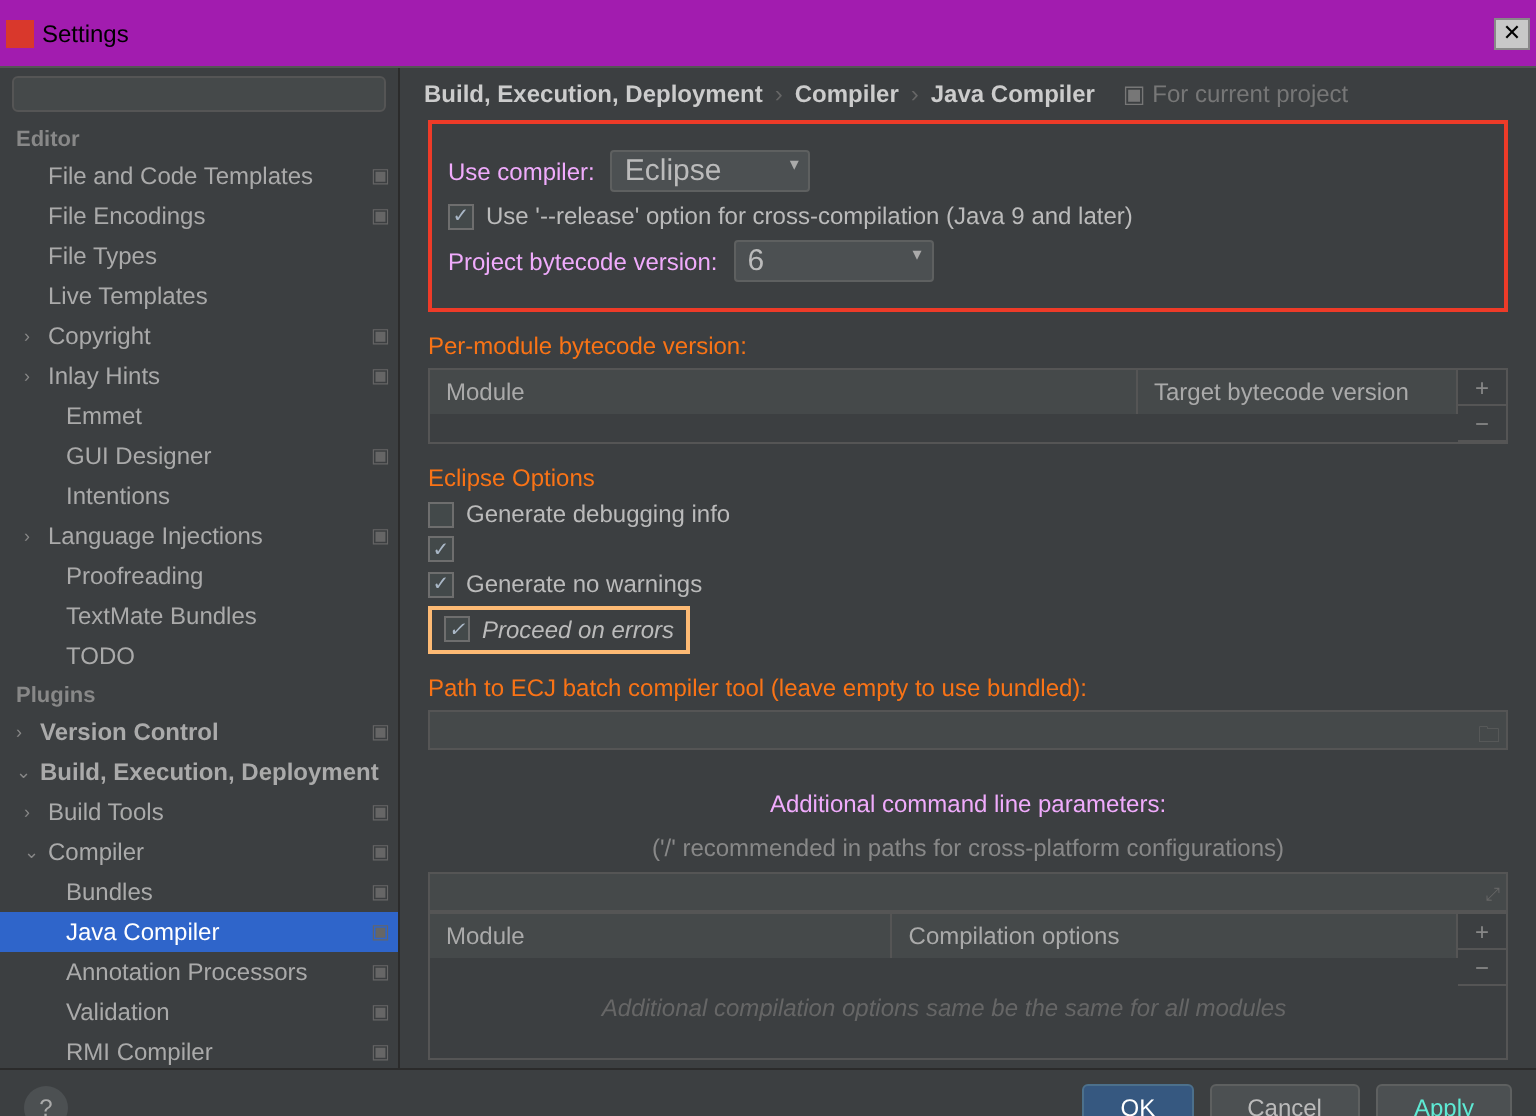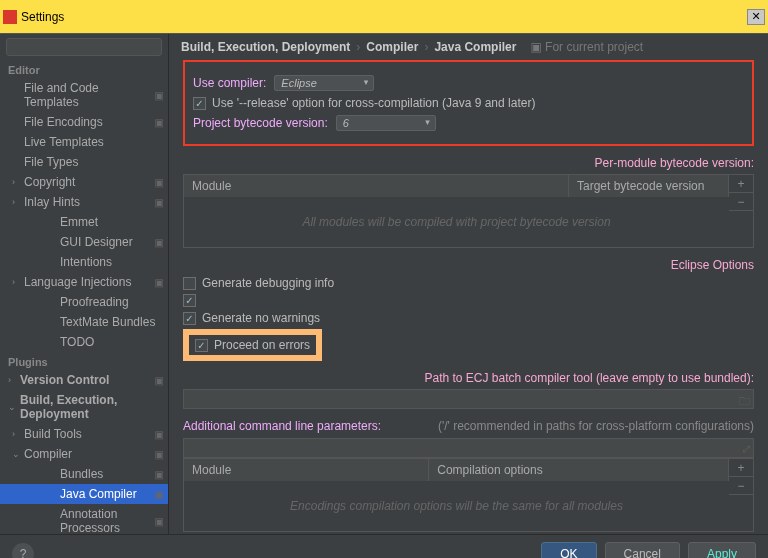--- a/index.html
+++ b/index.html
@@ -1,63 +1,63 @@
 <!DOCTYPE html>
 <html><head>
 <meta charset="utf-8">
 <style>
 * { box-sizing: border-box; margin: 0; padding: 0; }
 body { font-family: "Segoe UI", Arial, sans-serif; font-size: 12px; background: #3c3f41; color: #bbbbbb; width: 768px; height: 558px; overflow: hidden; }
-.titlebar { background: #fde047; color: #000; height: 34px; display: flex; align-items: center; padding: 16px 3px; border-bottom: 1px solid #555; }
+.titlebar { background: #a21caf; color: #000; height: 34px; display: flex; align-items: center; padding: 16px 3px; border-bottom: 1px solid #555; }
 .titlebar-icon { width: 14px; height: 14px; background: #d9382c; margin-right: 4px; display:inline-block;}
 .titlebar-title { flex: 1; font-size: 12px; }
 .titlebar-close { width: 18px; height: 16px; background:#c8c8c8; border:1px solid #888; display:flex; align-items:center; justify-content:center; font-size:11px;}
 .main { display:flex; height: 500px; }
-.sidebar { width: 169px; background:#3c3f41; border-right:1px solid #2b2b2b; display:flex; flex-direction:column;}
+.sidebar { width: 200px; background:#3c3f41; border-right:1px solid #2b2b2b; display:flex; flex-direction:column;}
 .search-wrap { padding:4px 6px; }
 .search { width:100%; background:#45494a; border:1px solid #555; border-radius:3px; color:#999; padding:2px 18px 2px 18px; font-size:11px; position:relative;}
 .search-icon { position:absolute; left:11px; top:9px; font-size:11px; color:#888;}
 .tree { overflow-y:auto; flex:1;}
 .tree-heading { color:#888; padding:4px 8px 2px 8px; font-weight:bold; font-size:11px;}
 .tree-item { display:flex; align-items:center; padding:2px 4px 2px 8px; cursor:pointer; color:#aaa;}
 .tree-item.selected { background:#2f65ca; color:#fff;}
 .tree-item .chev { width:12px; display:inline-block; color:#888; font-size:9px;}
 .tree-item .lbl { flex:1; padding:1px 0;}
 .tree-item .proj { color:#666; font-size:10px;}
 .indent1 { padding-left:12px;}
-.indent2 { padding-left:48px;}
+.indent2 { padding-left:21px;}
 .content { flex:1; display:flex; flex-direction:column;}
 .breadcrumb { padding:6px 12px; color:#999; display:flex; gap:6px; align-items:center;}
 .breadcrumb .sep { color:#666;}
 .breadcrumb .strong { color:#ccc; font-weight:bold;}
 .breadcrumb .hint { color:#777; margin-left:8px;}
 .body { padding:0 14px; overflow-y:auto; flex:1;}
 .redbox { border:2px solid #ee3b28; padding:8px; margin-bottom:10px;}
 .row { display:flex; align-items:center; gap:8px; margin:5px 0;}
 .lblc { color:#f0abfc;}
-select,.select-like { background:#4c5052; border:1px solid #5e6060; color:#bbb; padding:1px 18px 1px 6px; min-width:100px; border-radius:2px; font-size:11px; appearance:none;font-style:italic;}
+select,.select-like { background:#4c5052; border:1px solid #5e6060; color:#bbb; padding:1px 18px 1px 6px; min-width:100px; border-radius:2px; font-size:15px; appearance:none;}
 .select-wrap { position:relative; display:inline-block;}
 .select-wrap::after { content:"▾"; position:absolute; right:6px; top:2px; color:#aaa; font-size:9px; pointer-events:none;}
 .checkrow { display:flex; align-items:center; gap:6px; margin:4px 0;}
 .chk { width:13px; height:13px; border:1px solid #6e6e6e; background:#43494a; display:inline-flex; align-items:center; justify-content:center; font-size:10px; color:#bbb;}
 .chk.checked::before { content:"✓"; color:#a9b7c6; font-size:10px;}
-.section-h { color:#f9a8d4; margin:10px 0 4px 0;text-align:right;}
+.section-h { color:#f97316; margin:10px 0 4px 0;}
 .table { border:1px solid #555;}
 .thead { display:flex; background:#45494a;}
 .th { padding:4px 8px; color:#aaa; border-right:1px solid #555;}
 .th.grow { flex:1;}
 .th.fixed { width:160px;}
 .th-actions { width:24px; display:flex; flex-direction:column;}
 .act-btn { height:18px; display:flex; align-items:center; justify-content:center; color:#888; border-bottom:1px solid #555;}
 .table-body { color:#666; text-align:center; padding:18px 0; font-style:italic;}
 .input-full { width:100%; background:#45494a; border:1px solid #555; padding:3px 6px; color:#bbb; font-size:11px;}
 .input-area { position:relative;}
 .input-area .corner { position:absolute; right:4px; bottom:3px; color:#666; font-size:9px;}
 .input-area .fold { position:absolute; right:4px; top:4px; color:#666; font-size:11px;}
-.redbox-sm { border:6px solid #fdba74; padding:3px 6px; display:inline-flex; align-items:center; gap:6px;}
+.redbox-sm { border:2px solid #fdba74; padding:3px 6px; display:inline-flex; gap:6px;font-style:italic;}
 .footer { height:38px; border-top:1px solid #2b2b2b; display:flex; align-items:center; padding:0 12px; gap:8px; justify-content:flex-end;}
 .help-btn { width:22px; height:22px; border-radius:11px; background:#4c5052; color:#aaa; display:flex; align-items:center; justify-content:center; margin-right:auto;}
 .btn { padding:4px 18px; background:#4c5052; border:1px solid #5e6060; color:#bbb; border-radius:3px; font-size:12px;}
 .btn.primary { background:#365880; border-color:#4c708c; color:#fff;text-align:right;}
 .btn.disabled { color:#5eead4;}
 .wrap-rel { position:relative;}
 </style>
 </head>
 <body>
 
@@ -80,25 +80,25 @@
           <span class="lbl">File and Code Templates</span>
           <span class="proj">▣</span>
         </div>
       <div class="tree-item indent1">
           <span class="chev"></span>
           <span class="lbl">File Encodings</span>
           <span class="proj">▣</span>
         </div>
       <div class="tree-item indent1">
           <span class="chev"></span>
+          <span class="lbl">File Types</span>
+        </div>
+      <div class="tree-item indent1">
+          <span class="chev"></span>
           <span class="lbl">Live Templates</span>
-        </div>
-      <div class="tree-item indent1">
-          <span class="chev"></span>
-          <span class="lbl">File Types</span>
         </div>
       <div class="tree-item indent1">
           <span class="chev">›</span>
           <span class="lbl">Copyright</span>
           <span class="proj">▣</span>
         </div>
       <div class="tree-item indent1">
           <span class="chev">›</span>
           <span class="lbl">Inlay Hints</span>
           <span class="proj">▣</span>
@@ -209,21 +209,20 @@
       </div>
 
       <div class="section-h">Per-module bytecode version:</div>
       <div class="table">
         <div style="display:flex">
           <div style="flex:1">
             <div class="thead">
               <div class="th grow">Module</div>
               <div class="th fixed">Target bytecode version</div>
             </div>
-            <div class="table-body">All modules will be compiled with project bytecode version</div>
           </div>
           <div class="th-actions">
             <div class="act-btn">+</div>
             <div class="act-btn">−</div>
           </div>
         </div>
       </div>
 
       <div class="section-h">Eclipse Options</div>
       <div class="checkrow">
@@ -243,37 +242,37 @@
           <span>Proceed on errors</span>
         </span>
       </div>
 
       <div class="section-h">Path to ECJ batch compiler tool (leave empty to use bundled):</div>
       <div class="input-area">
         <input class="input-full" style="">
         <span class="fold">🗀</span>
       </div>
 
-      <div class="row" style="justify-content:space-between; margin-top:10px;">
+      <div class="row" style="justify-content:space-between; margin-top:20px;flex-direction:column;">
         <span class="lblc">Additional command line parameters:</span>
         <span style="color:#888">('/' recommended in paths for cross-platform configurations)</span>
       </div>
       <div class="input-area">
         <input class="input-full" style="">
         <span class="corner">⤢</span>
       </div>
 
       <div class="table">
         <div style="display:flex">
           <div style="flex:1">
             <div class="thead">
               <div class="th" style="width:45%">Module</div>
               <div class="th grow">Compilation options</div>
             </div>
-            <div class="table-body">Encodings compilation options will be the same for all modules</div>
+            <div class="table-body">Additional compilation options same be the same for all modules</div>
           </div>
           <div class="th-actions">
             <div class="act-btn">+</div>
             <div class="act-btn">−</div>
           </div>
         </div>
       </div>
     </div>
   </div>
 </div>

